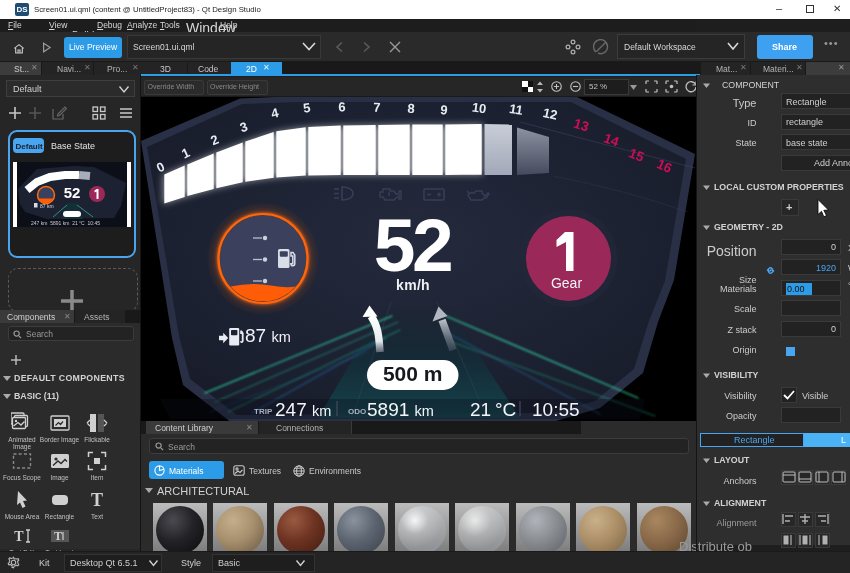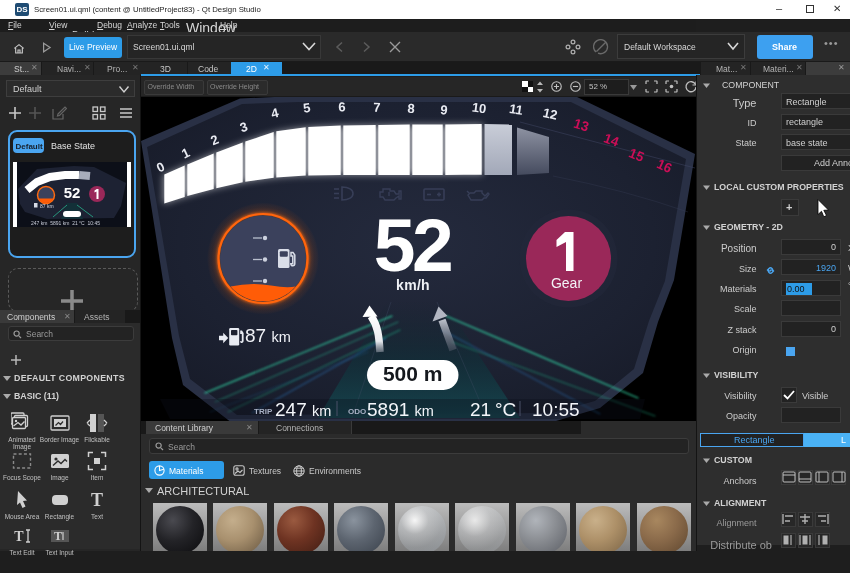--- a/index.html
+++ b/index.html
@@ -531,25 +531,25 @@
       <div class="txt" style="left:17px;top:107.5px;font-size:8.8px;font-weight:bold;color:#d2d2d2">LOCAL CUSTOM PROPERTIES</div>
 <div class="abs" style="left:84px;top:124px;width:18px;height:17px;background:#272727;border:1px solid #3a3a3a"></div>
 <div class="txt" style="left:89px;top:126px;font-size:11px;font-weight:bold;color:#d0d0d0">+</div>
 <svg class="abs" style="left:120px;top:124px" width="13" height="18" viewBox="0 0 13 18">
         <path d="M 1,0.5 L 11.5,11 L 6.8,11.3 L 9.5,16.5 L 6.8,17.8 L 4.5,12.3 L 1,15.5 Z" fill="#fff" stroke="#000" stroke-width="0.8"></path>
       </svg>
 <svg class="abs" style="left:6px;top:150px" width="7" height="5" viewBox="0 0 7 5">
         <path d="M 0,0.5 L 7,0.5 L 3.5,5 Z" fill="#aaa"></path>
       </svg>
       <div class="txt" style="left:17px;top:147.5px;font-size:8.8px;font-weight:bold;color:#d2d2d2">GEOMETRY - 2D</div>
-<div class="txt" style="right:93.5px;top:168px;font-size:10px;color:#cccccc">Position</div>
+<div class="txt" style="right:93.5px;top:168px;font-size:14px;color:#cccccc">Position</div>
 <div class="abs" style="left:84px;top:164px;width:60px;height:16px;background:#222;border:1px solid #3a3a3a"></div>
       <div class="txt" style="left:139px;top:167.5px;font-size:9px;color:#d0d0d0;transform:translateX(-100%)">0</div>
 <div class="txt" style="left:151px;top:168px;font-size:9px;color:#ccc">X</div>
-<div class="txt" style="right:93.5px;top:189px;font-size:9px;color:#cccccc">Size</div>
+<div class="txt" style="right:93.5px;top:200px;font-size:9px;color:#cccccc">Size</div>
 <svg class="abs" style="left:68px;top:190px" width="11" height="11" viewBox="0 0 11 11" fill="none" stroke="#4aa5f0" stroke-width="1.3">
         <path d="M 4.5,6.5 L 6.5,4.5 M 2,5.5 L 4,3.5 Q 5.5,2 7,3.5 Q 8.5,5 7,6.5 M 9,5.5 L 7,7.5 Q 5.5,9 4,7.5 Q 2.5,6 4,4.5"></path>
       </svg>
 <div class="abs" style="left:84px;top:184.5px;width:60px;height:16px;background:#222;border:1px solid #3a3a3a"></div>
       <div class="txt" style="left:139px;top:188.0px;font-size:9px;color:#4aa5f0;transform:translateX(-100%)">1920</div>
 <div class="txt" style="left:151px;top:188.5px;font-size:9px;color:#ccc">W</div>
 <svg class="abs" style="left:146px;top:190px" width="11" height="11" viewBox="0 0 11 11" fill="none" stroke="#4aa5f0" stroke-width="1.3"></svg>
 <div class="txt" style="right:93.5px;top:209px;font-size:9px;color:#cccccc">Materials</div>
 <div class="abs" style="left:84px;top:205px;width:60px;height:16px;background:#222;border:1px solid #3a3a3a"></div>
 <div class="abs" style="left:89px;top:208.5px;width:26px;height:12px;background:#2d9ce8"></div>
@@ -574,21 +574,21 @@
 <div class="txt" style="left:105px;top:316px;font-size:9px;color:#ccc">Visible</div>
 <div class="txt" style="right:93.5px;top:336.5px;font-size:9px;color:#cccccc">Opacity</div>
 <div class="abs" style="left:84px;top:332.5px;width:60px;height:16px;background:#222;border:1px solid #3a3a3a"></div>
 <div class="abs" style="left:3px;top:358px;width:104px;height:14px;background:#222;border:1px solid #4aa5f0"></div>
 <div class="txt" style="left:37px;top:360.5px;font-size:9px;color:#4aa5f0">Rectangle</div>
 <div class="abs" style="left:107px;top:358px;width:46px;height:14px;background:#4ab2f5"></div>
 <div class="txt" style="left:144px;top:360.5px;font-size:9px;color:#fff">L</div>
 <svg class="abs" style="left:6px;top:383px" width="7" height="5" viewBox="0 0 7 5">
         <path d="M 0,0.5 L 7,0.5 L 3.5,5 Z" fill="#aaa"></path>
       </svg>
-      <div class="txt" style="left:17px;top:380.5px;font-size:8.8px;font-weight:bold;color:#d2d2d2">CUSTOM</div>
+      <div class="txt" style="left:17px;top:380.5px;font-size:8.8px;font-weight:bold;color:#d2d2d2">LAYOUT</div>
 <div class="txt" style="right:93.5px;top:401px;font-size:9px;color:#cccccc">Anchors</div>
 <div class="abs" style="left:84.0px;top:395px;width:15px;height:15px;background:#272727;border:1px solid #3a3a3a"></div>
 <svg class="abs" style="left:84.5px;top:396.5px" width="14" height="12" viewBox="0 0 14 12" fill="none" stroke="#c0c0c0" stroke-width="1">
         <rect x="1" y="1" width="12" height="10" rx="1"></rect>
         <line x1="1" y1="4" x2="13" y2="4"></line>
       </svg>
 <div class="abs" style="left:100.8px;top:395px;width:15px;height:15px;background:#272727;border:1px solid #3a3a3a"></div>
 <svg class="abs" style="left:101.3px;top:396.5px" width="14" height="12" viewBox="0 0 14 12" fill="none" stroke="#c0c0c0" stroke-width="1">
         <rect x="1" y="1" width="12" height="10" rx="1"></rect>
         <line x1="1" y1="8" x2="13" y2="8"></line>
@@ -613,33 +613,51 @@
         <path d="M 1,1 L 1,11 M 3,3 L 11,3 M 3,8 L 8,8" stroke-width="1.4"></path>
       </svg>
 <div class="abs" style="left:100.8px;top:437px;width:15px;height:15px;background:#272727;border:1px solid #3a3a3a"></div>
 <svg class="abs" style="left:101.3px;top:438.5px" width="14" height="12" viewBox="0 0 14 12" fill="none" stroke="#b0b0b0">
         <path d="M 7,1 L 7,11 M 2,4 L 12,4 M 4,8 L 10,8" stroke-width="1.4"></path>
       </svg>
 <div class="abs" style="left:117.6px;top:437px;width:15px;height:15px;background:#272727;border:1px solid #3a3a3a"></div>
 <svg class="abs" style="left:118.1px;top:438.5px" width="14" height="12" viewBox="0 0 14 12" fill="none" stroke="#b0b0b0">
         <path d="M 13,1 L 13,11 M 3,3 L 11,3 M 6,8 L 11,8" stroke-width="1.4"></path>
       </svg>
-<div class="txt" style="right:78px;top:464px;font-size:11px;color:#9a9a9a">Distribute ob</div>
+<div class="txt" style="right:98px;top:464px;font-size:13px;color:#9a9a9a">Distribute ob</div>
 <div class="abs" style="left:84.0px;top:458px;width:15px;height:15px;background:#272727;border:1px solid #3a3a3a"></div>
 <svg class="abs" style="left:84.5px;top:459.5px" width="14" height="12" viewBox="0 0 14 12" fill="none" stroke="#b0b0b0">
         <rect x="2" y="2" width="4" height="8" fill="#b0b0b0"></rect>
         <line x1="9" y1="1" x2="9" y2="11" stroke-width="1.2"></line>
       </svg>
 <div class="abs" style="left:100.8px;top:458px;width:15px;height:15px;background:#272727;border:1px solid #3a3a3a"></div>
 <svg class="abs" style="left:101.3px;top:459.5px" width="14" height="12" viewBox="0 0 14 12" fill="none" stroke="#b0b0b0">
         <rect x="5" y="2" width="4" height="8" fill="#b0b0b0"></rect>
         <line x1="2" y1="1" x2="2" y2="11" stroke-width="1.2"></line>
         <line x1="12" y1="1" x2="12" y2="11" stroke-width="1.2"></line>
       </svg>
 <div class="abs" style="left:117.6px;top:458px;width:15px;height:15px;background:#272727;border:1px solid #3a3a3a"></div>
 <svg class="abs" style="left:118.1px;top:459.5px" width="14" height="12" viewBox="0 0 14 12" fill="none" stroke="#b0b0b0">
         <rect x="8" y="2" width="4" height="8" fill="#b0b0b0"></rect>
         <line x1="4" y1="1" x2="4" y2="11" stroke-width="1.2"></line>
       </svg>
 </div>
 <div class="abs" style="left:140px;top:74.5px;width:1px;height:476px;background:#141414"></div>
 <div class="abs" style="left:696px;top:74.5px;width:1px;height:476px;background:#141414"></div>
 
+<div class="abs" style="left:0;top:551px;width:850px;height:22px;background:#242424;border-top:1px solid #1a1a1a">
+  <svg class="abs" style="left:7px;top:4px" width="13" height="13" viewBox="0 0 13 13" fill="none" stroke="#b8b8b8" stroke-width="1.1">
+        <circle cx="6.5" cy="6.5" r="2.2"></circle>
+        <path d="M 6.5,1.2 L 7.3,3 A 3.7,3.7 0 0 1 9.9,3.1 L 11.3,2.7 L 11.8,4.2 L 10.5,5.2 A 3.7,3.7 0 0 1 10.9,7.4 L 11.8,8.8 L 10.6,9.9 L 9.3,9.2 A 3.7,3.7 0 0 1 7.3,10.1 L 6.5,11.8 L 5,11.3 L 5.2,9.7 A 3.7,3.7 0 0 1 3.4,8.4 L 1.8,8.8 L 1.2,7.3 L 2.4,6.3 A 3.7,3.7 0 0 1 2.7,4.2 L 1.8,2.9 L 3,1.8 L 4.3,2.6 A 3.7,3.7 0 0 1 5.8,2 Z"></path>
+      </svg>
+  <div class="txt" style="left:39px;top:6px;font-size:9px;color:#d0d0d0">Kit</div>
+  <div class="abs" style="left:64px;top:2px;width:98px;height:18px;background:#1e1e1e;border:1px solid #333"></div>
+  <div class="txt" style="left:70px;top:6px;font-size:9px;color:#d0d0d0">Desktop Qt 6.5.1</div>
+  <svg class="abs" style="left:148px;top:7px" width="11" height="9" viewBox="0 0 11 9">
+        <path d="M 1.5,1.5 L 5.5,6.5 L 9.5,1.5" stroke="#d0d0d0" stroke-width="1.4" fill="none"></path>
+      </svg>
+  <div class="txt" style="left:181px;top:6px;font-size:9px;color:#d0d0d0">Style</div>
+  <div class="abs" style="left:212px;top:2px;width:103px;height:18px;background:#1e1e1e;border:1px solid #333"></div>
+  <div class="txt" style="left:218px;top:6px;font-size:9px;color:#d0d0d0">Basic</div>
+  <svg class="abs" style="left:295px;top:7px" width="11" height="9" viewBox="0 0 11 9">
+        <path d="M 1.5,1.5 L 5.5,6.5 L 9.5,1.5" stroke="#d0d0d0" stroke-width="1.4" fill="none"></path>
+      </svg>
+</div>
 </div>
 </body></html>

